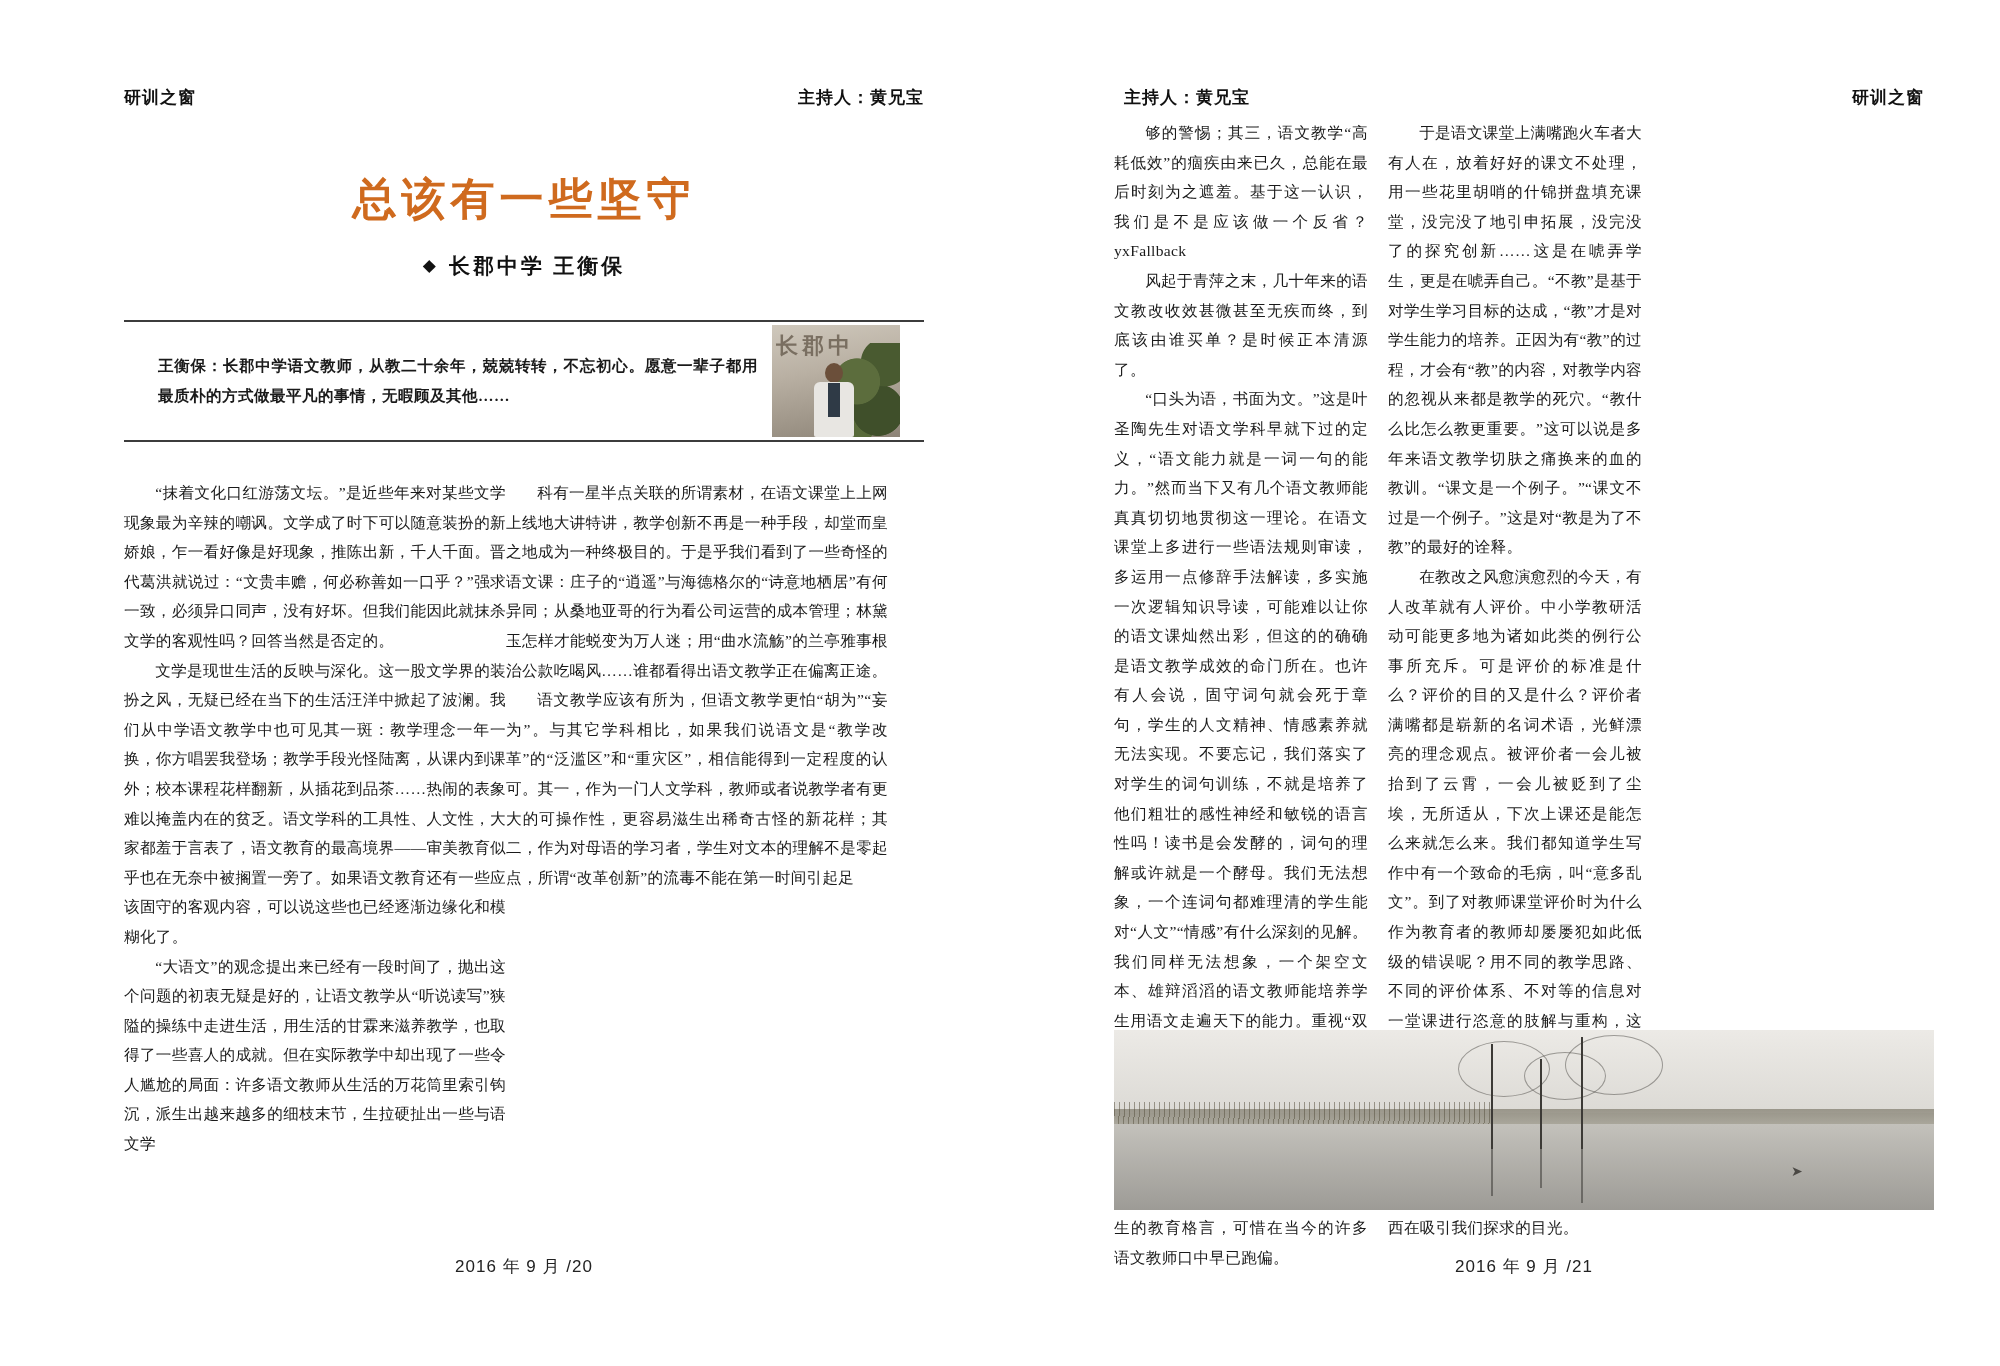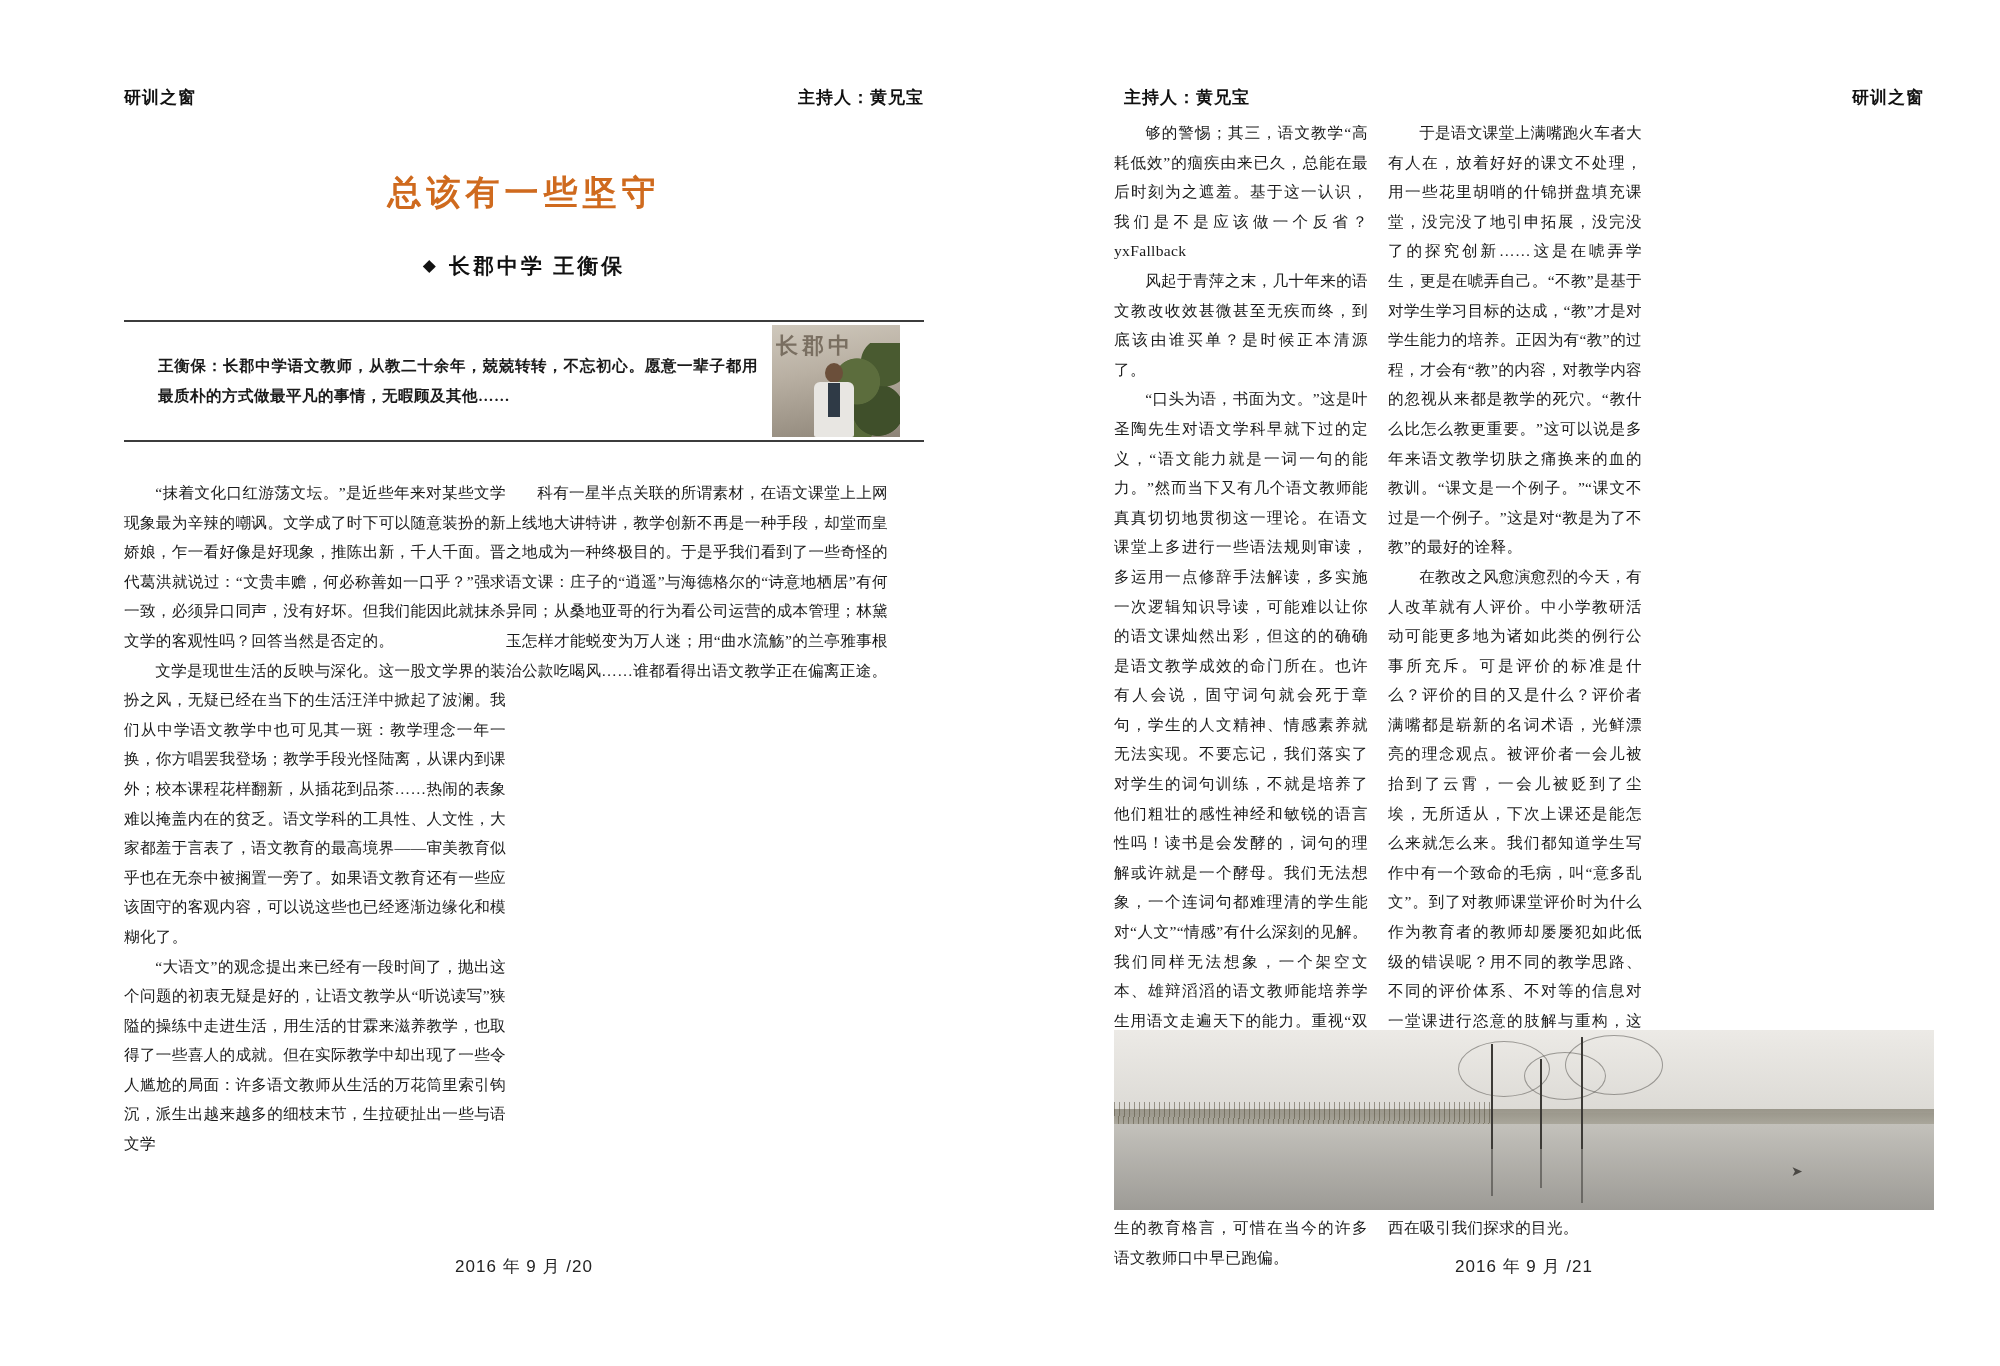--- a/index.html
+++ b/index.html
@@ -46,21 +46,21 @@
   .runhead-left-b  { right: 100px; }
   .runhead-right-a { left: 100px; }
   .runhead-right-b { right: 100px; }
 
   
   .title {
     position: absolute;
     left: 0; right: 0;
     top: 170px;
     text-align: center;
-    font-size: 34px;
+    font-size: 44px;
     font-weight: bold;
     letter-spacing: 5px;
     color: #cf6a1e;
     font-family: "Liberation Serif", "DejaVu Serif", serif;
   }
   .byline {
     position: absolute;
     left: 0; right: 0;
     top: 252px;
     text-align: center;
@@ -293,20 +293,21 @@
     </div>
 
     <div class="cols cols-left">
       <div class="col">
         <p>“抹着文化口红游荡文坛。”是近些年来对某些文学现象最为辛辣的嘲讽。文学成了时下可以随意装扮的新娇娘，乍一看好像是好现象，推陈出新，千人千面。晋代葛洪就说过：“文贵丰赡，何必称善如一口乎？”强求一致，必须异口同声，没有好坏。但我们能因此就抹杀文学的客观性吗？回答当然是否定的。</p>
         <p>文学是现世生活的反映与深化。这一股文学界的装扮之风，无疑已经在当下的生活汪洋中掀起了波澜。我们从中学语文教学中也可见其一斑：教学理念一年一换，你方唱罢我登场；教学手段光怪陆离，从课内到课外；校本课程花样翻新，从插花到品茶……热闹的表象难以掩盖内在的贫乏。语文学科的工具性、人文性，大家都羞于言表了，语文教育的最高境界——审美教育似乎也在无奈中被搁置一旁了。如果语文教育还有一些应该固守的客观内容，可以说这些也已经逐渐边缘化和模糊化了。</p>
         <p>“大语文”的观念提出来已经有一段时间了，抛出这个问题的初衷无疑是好的，让语文教学从“听说读写”狭隘的操练中走进生活，用生活的甘霖来滋养教学，也取得了一些喜人的成就。但在实际教学中却出现了一些令人尴尬的局面：许多语文教师从生活的万花筒里索引钩沉，派生出越来越多的细枝末节，生拉硬扯出一些与语文学</p>
       </div>
       <div class="col">
         <p>科有一星半点关联的所谓素材，在语文课堂上上网上线地大讲特讲，教学创新不再是一种手段，却堂而皇之地成为一种终极目的。于是乎我们看到了一些奇怪的语文课：庄子的“逍遥”与海德格尔的“诗意地栖居”有何异同；从桑地亚哥的行为看公司运营的成本管理；林黛玉怎样才能蜕变为万人迷；用“曲水流觞”的兰亭雅事根治公款吃喝风……谁都看得出语文教学正在偏离正途。</p>
+        <p>语文教学应该有所为，但语文教学更怕“胡为”“妄为”。与其它学科相比，如果我们说语文是“教学改革”的“泛滥区”和“重灾区”，相信能得到一定程度的认可。其一，作为一门人文学科，教师或者说教学者有更大的可操作性，更容易滋生出稀奇古怪的新花样；其二，作为对母语的学习者，学生对文本的理解不是零起点，所谓“改革创新”的流毒不能在第一时间引起足</p>
       </div>
     </div>
 
     <div class="folio">2016 年 9 月 /20</div>
   </div>
 
   <div class="page page-right">
 
     <div class="runhead runhead-right-a">主持人：黄兄宝</div>
     <div class="runhead runhead-right-b">研训之窗</div>

